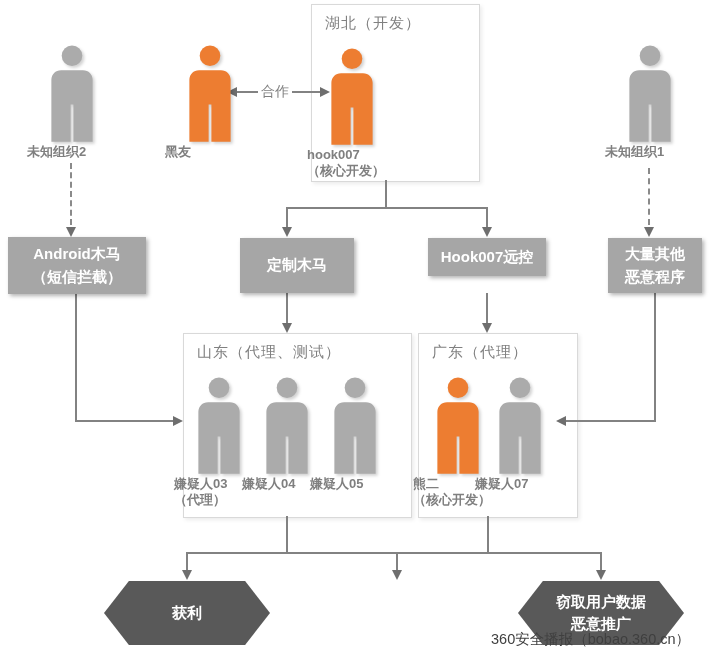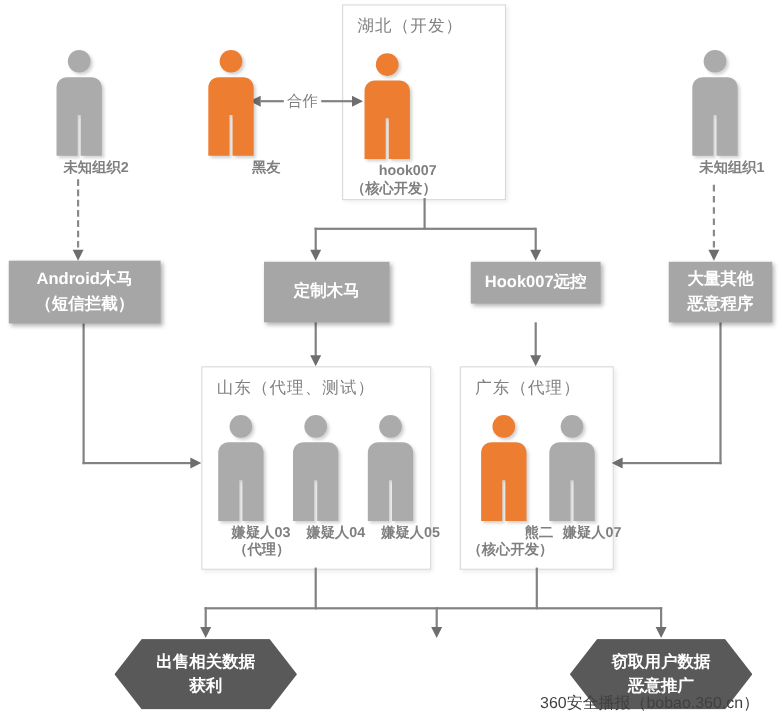--- a/index.html
+++ b/index.html
@@ -1,39 +1,39 @@
 <!DOCTYPE html>
 <html><head>
 <meta charset="utf-8">
 <style>
   html,body{margin:0;padding:0;background:#fff;}
   .canvas{position:relative;width:709px;height:656px;background:#ffffff;overflow:hidden;
           font-family:"Liberation Sans","DejaVu Sans",sans-serif;}
 
   
   .group-box{position:absolute;background:#ffffff;border:1px solid #d9d9d9;
-             box-shadow:2px 2px 4px rgba(0,0,0,0.08);z-index:1;}
+             box-shadow:2px 2px 4px rgba(0,0,0,0.08);z-index:1;padding-left:20px;}
   .group-title{position:absolute;left:13px;top:9px;font-size:15px;color:#808080;
                letter-spacing:1px;white-space:nowrap;}
 
   
   .vline{position:absolute;width:2px;background:#828282;z-index:2;}
   .hline{position:absolute;height:2px;background:#828282;z-index:2;}
   .vdash{position:absolute;width:0;border-left:2px dashed #8a8a8a;z-index:2;}
   .arr-d{position:absolute;width:0;height:0;border-left:5px solid transparent;
          border-right:5px solid transparent;border-top:10px solid #6e6e6e;z-index:2;}
   .arr-r{position:absolute;width:0;height:0;border-top:5px solid transparent;
          border-bottom:5px solid transparent;border-left:10px solid #6e6e6e;z-index:2;}
   .arr-l{position:absolute;width:0;height:0;border-top:5px solid transparent;
          border-bottom:5px solid transparent;border-right:10px solid #6e6e6e;z-index:2;}
   .coop-label{position:absolute;background:#ffffff;color:#808080;font-size:14px;
               padding:0 3px;z-index:3;white-space:nowrap;}
 
   
-  .person{position:absolute;width:90px;text-align:right;z-index:3;}
+  .person{position:absolute;width:90px;text-align:left;z-index:3;}
   .p-icon{display:block;margin:0 auto;width:44px;height:97px;color:#ababab;
           filter:drop-shadow(2px 2px 1.5px rgba(0,0,0,0.18));}
   .p-icon.orange{color:#ed7d31;}
   .p-name,.p-role{font-size:13px;font-weight:bold;color:#7f7f7f;line-height:16px;white-space:nowrap;}
   .p-name{margin-top:2px;}
 
   
   .proc-box{position:absolute;background:#a6a6a6;color:#ffffff;font-size:15px;font-weight:bold;
             display:flex;flex-direction:column;justify-content:center;text-align:center;
             line-height:1.5;box-shadow:2px 2px 4px rgba(0,0,0,0.3);z-index:3;}
@@ -119,21 +119,20 @@
   </div>
   <div class="proc-box" style="left:428px;top:238px;width:118px;height:38px">
     <div>Hook007远控</div>
   </div>
   <div class="proc-box" style="left:608px;top:238px;width:94px;height:55px">
     <div>大量其他</div>
     <div>恶意程序</div>
   </div>
 
   <div class="hexagon" style="left:104px;top:581px;width:166px">
-    <div>出售相关数据</div>
     <div>获利</div>
   </div>
   <div class="hexagon" style="left:518px;top:581px;width:166px">
     <div>窃取用户数据</div>
     <div>恶意推广</div>
   </div>
 
   <div class="person" style="left:27px;top:45px">
     <svg class="p-icon">
         <use href="#person-sil"></use>

